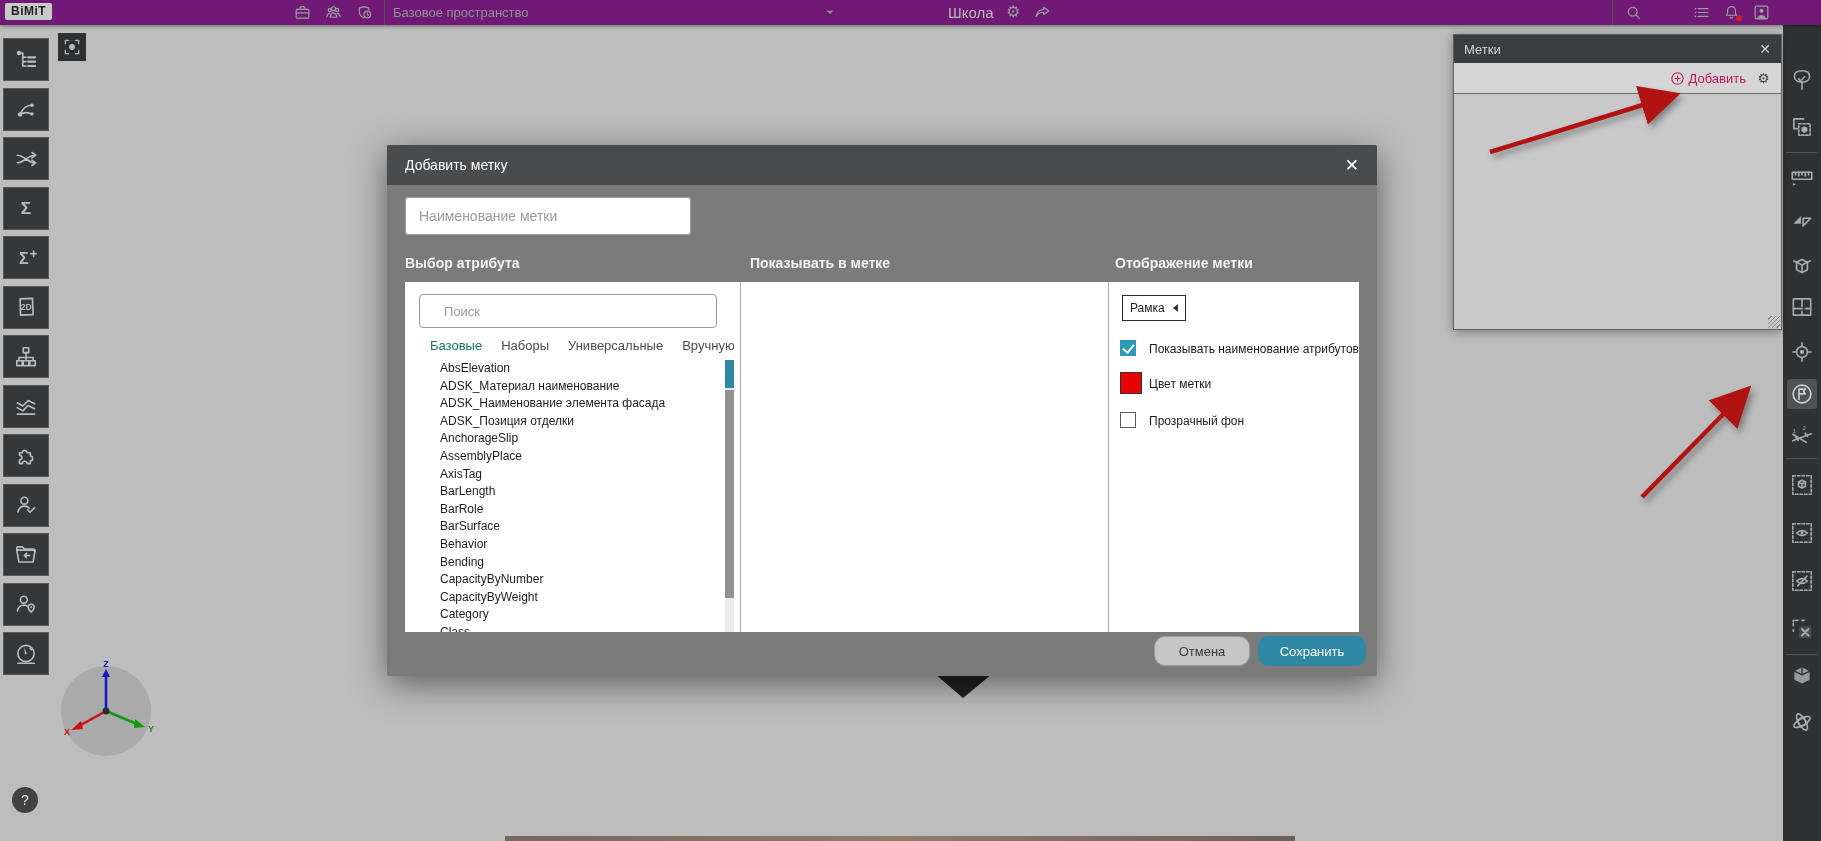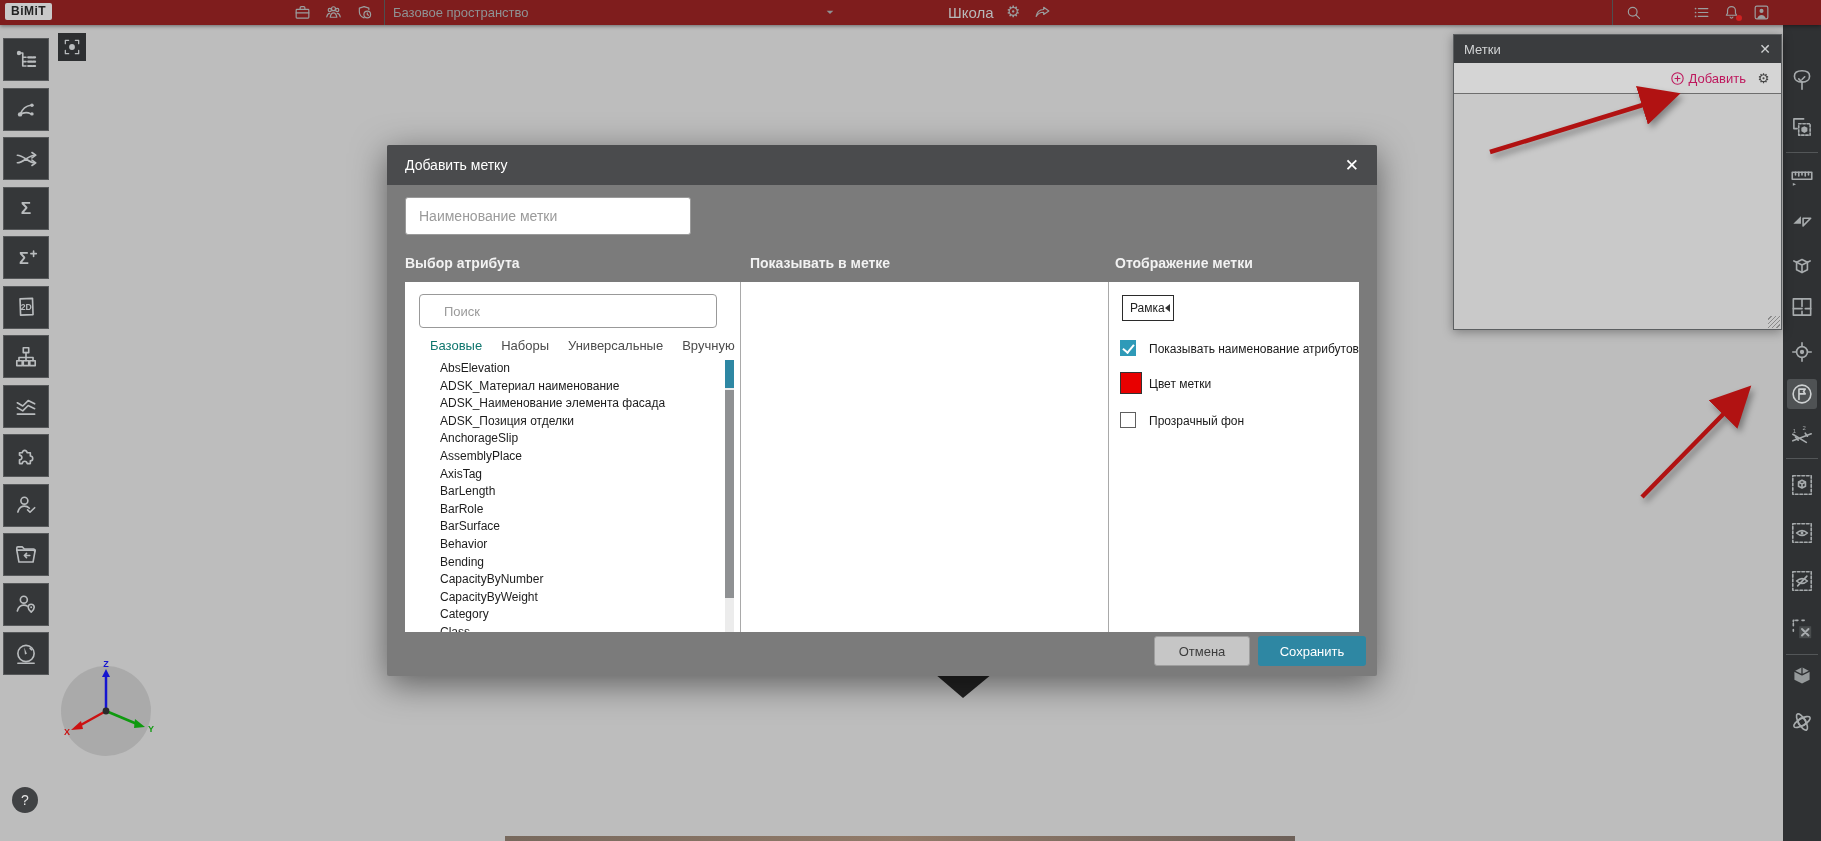--- a/index.html
+++ b/index.html
@@ -1,20 +1,20 @@
 <!DOCTYPE html>
 <html><head>
 <meta charset="utf-8">
 <style>
   html,body{margin:0;padding:0;}
   body{width:1821px;height:841px;position:relative;overflow:hidden;background:#bdbdbd;
        font-family:"Liberation Sans",sans-serif;}
   .icon svg{display:block;}
   
-  .topbar{position:absolute;top:0;left:0;width:1821px;height:25px;background:#7f1d1d;z-index:7;
+  .topbar{position:absolute;top:0;left:0;width:1821px;height:25px;background:#701a75;z-index:7;
           box-shadow:0 1px 4px rgba(0,0,0,.45);}
   .logo{position:absolute;left:5px;top:3px;height:17px;line-height:17px;padding:0 6px;background:#c9c9c9;
         color:#232323;font-weight:bold;font-size:12px;border-radius:2px;letter-spacing:.5px;}
   .tb-icons{position:absolute;top:3px;display:flex;gap:12px;color:#9b9e9f;}
   .tb-div{position:absolute;top:0;width:1px;height:25px;background:#4d4f50;}
   .workspace{position:absolute;left:393px;top:0;height:25px;line-height:25px;color:#8f9294;font-size:13px;cursor:pointer;}
   .ws-caret{position:absolute;left:822px;top:4px;color:#8f9294;}
   .project{position:absolute;left:948px;top:0;height:25px;line-height:25px;color:#b7b9ba;font-size:15px;}
   .tb-gear{position:absolute;left:1003px;top:2px;color:#9b9e9f;cursor:pointer;}
   .tb-share{position:absolute;left:1033px;top:3px;color:#9b9e9f;cursor:pointer;}
@@ -62,34 +62,34 @@
                 border:1px solid #999;border-radius:4px;padding:0 24px;font-size:13px;color:#444;
                 font-family:"Liberation Sans",sans-serif;}
   .tabs{position:absolute;left:25px;top:56px;display:flex;gap:19px;font-size:13px;color:#4c4c4c;}
   .tab{cursor:pointer;}
   .tab.active{color:#0f766e;}
   .attr-list{position:absolute;left:35px;top:78px;width:280px;height:272px;overflow:hidden;}
   .attr-item{height:17.6px;line-height:17.6px;font-size:12px;color:#1c1c1c;white-space:nowrap;cursor:pointer;}
   .sbar-track{position:absolute;left:320px;top:78px;width:9px;height:272px;background:#ececec;}
   .sbar-teal{position:absolute;left:0;top:0;width:9px;height:28px;background:#2e87a3;}
   .sbar-gray{position:absolute;left:0;top:30px;width:9px;height:208px;background:#8f9193;}
-  .frame-select{position:absolute;left:717px;top:13px;width:52px;height:26px;box-sizing:border-box;
+  .frame-select{position:absolute;left:717px;top:13px;width:64px;height:26px;box-sizing:border-box;
       border:1px solid #2b2b2b;background:#fff;display:flex;align-items:center;justify-content:space-between;
       padding:0 7px;font-size:12px;color:#222;cursor:pointer;}
   .caret-left{width:0;height:0;border-top:4px solid transparent;border-bottom:4px solid transparent;
       border-right:5px solid #333;}
   .cb{position:absolute;width:16px;height:16px;box-sizing:border-box;border:1px solid #5f5f5f;background:#fff;
       cursor:pointer;}
   .cb.checked{background:#2f9ab8;border-color:#2f9ab8;}
   .cb.checked::after{content:"";position:absolute;left:4px;top:1px;width:5px;height:9px;
       border:solid #fff;border-width:0 2px 2px 0;transform:rotate(40deg);}
   .cb-label{position:absolute;font-size:12px;color:#1a1a1a;}
   .swatch{position:absolute;left:715px;top:90px;width:22px;height:22px;background:#e80000;border:1px solid #333;
       box-sizing:border-box;cursor:pointer;}
-  .btn{position:absolute;top:491px;height:30px;border:none;border-radius:3px;font-size:13px;cursor:pointer;
+  .btn{position:absolute;top:491px;height:30px;border:none;border-radius:11px;font-size:13px;cursor:pointer;
       font-family:"Liberation Sans",sans-serif;}
   .btn-cancel{left:767px;width:96px;background:#c6c6c6;color:#3c3c3c;border:1px solid #9e9e9e;}
   .btn-save{left:871px;width:108px;background:#2e87a3;color:#fff;}
   
   .gizmo{position:absolute;left:56px;top:658px;z-index:2;cursor:grab;}
   .help{position:absolute;left:12px;top:787px;width:26px;height:26px;border-radius:50%;background:#404244;
         color:#e3e3e3;font-size:14px;display:flex;align-items:center;justify-content:center;z-index:2;cursor:pointer;}
   .model-frag{position:absolute;left:930px;top:672px;z-index:1;}
   .bottom-sliver{position:absolute;left:505px;top:836px;width:790px;height:5px;opacity:.85;
         background:linear-gradient(90deg,#6b5a4c,#8a6f5a,#5f5047);z-index:1;}

